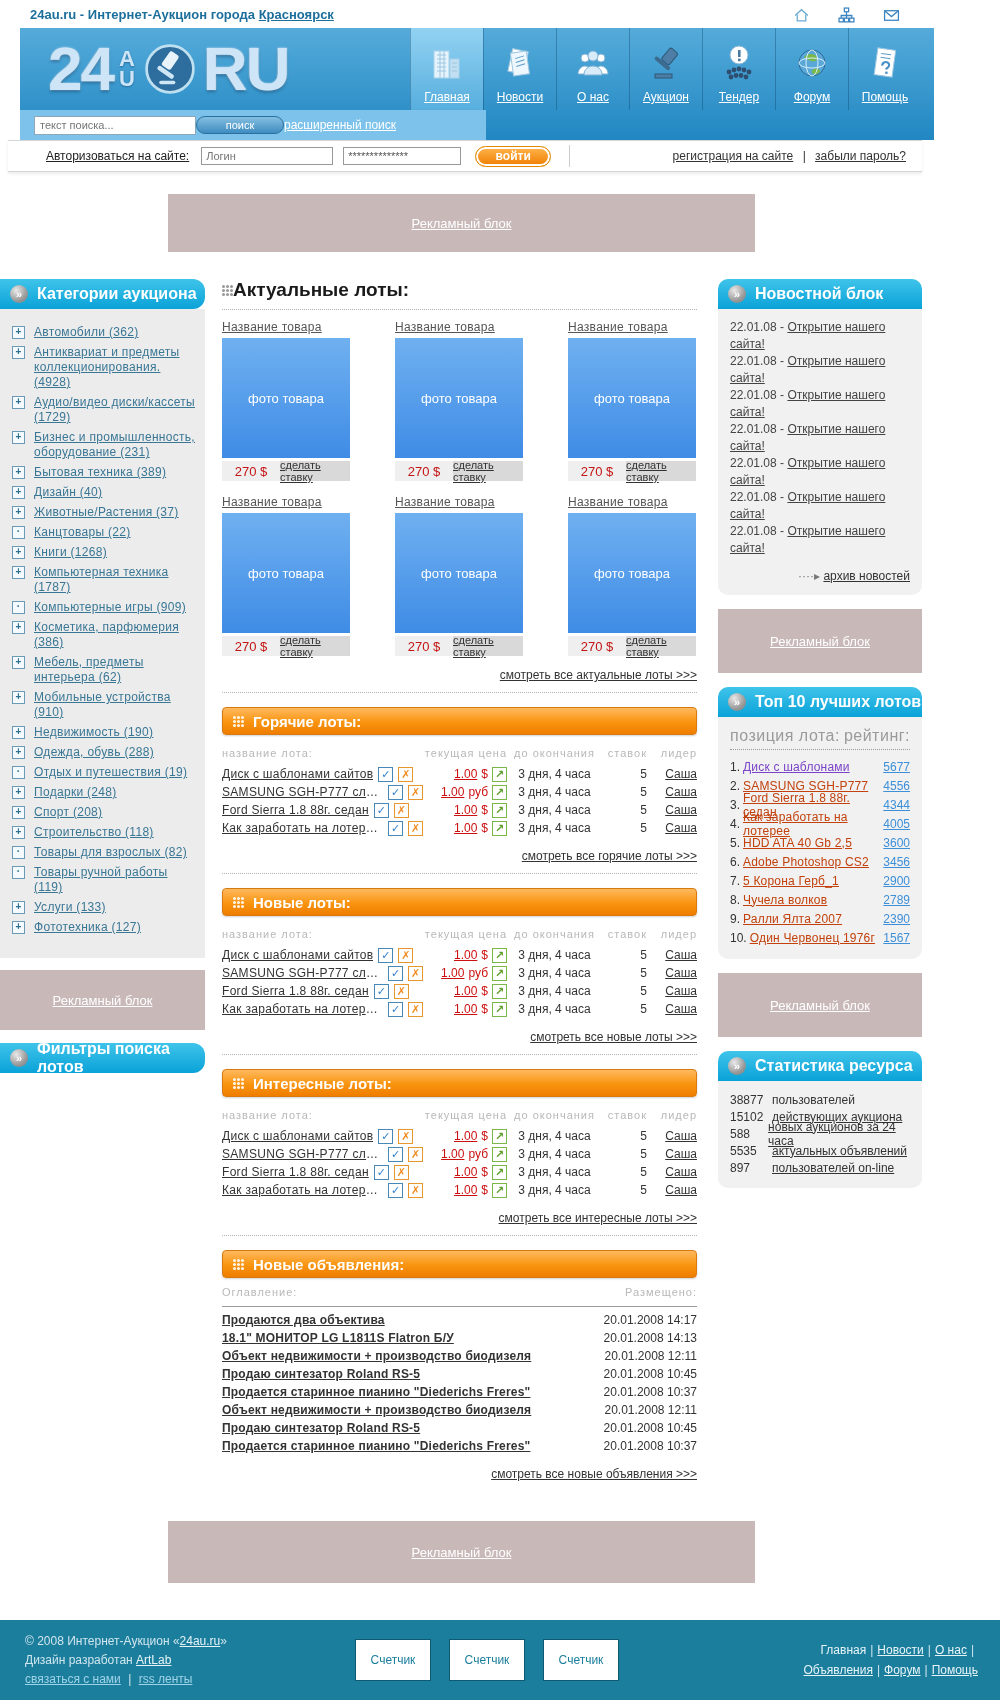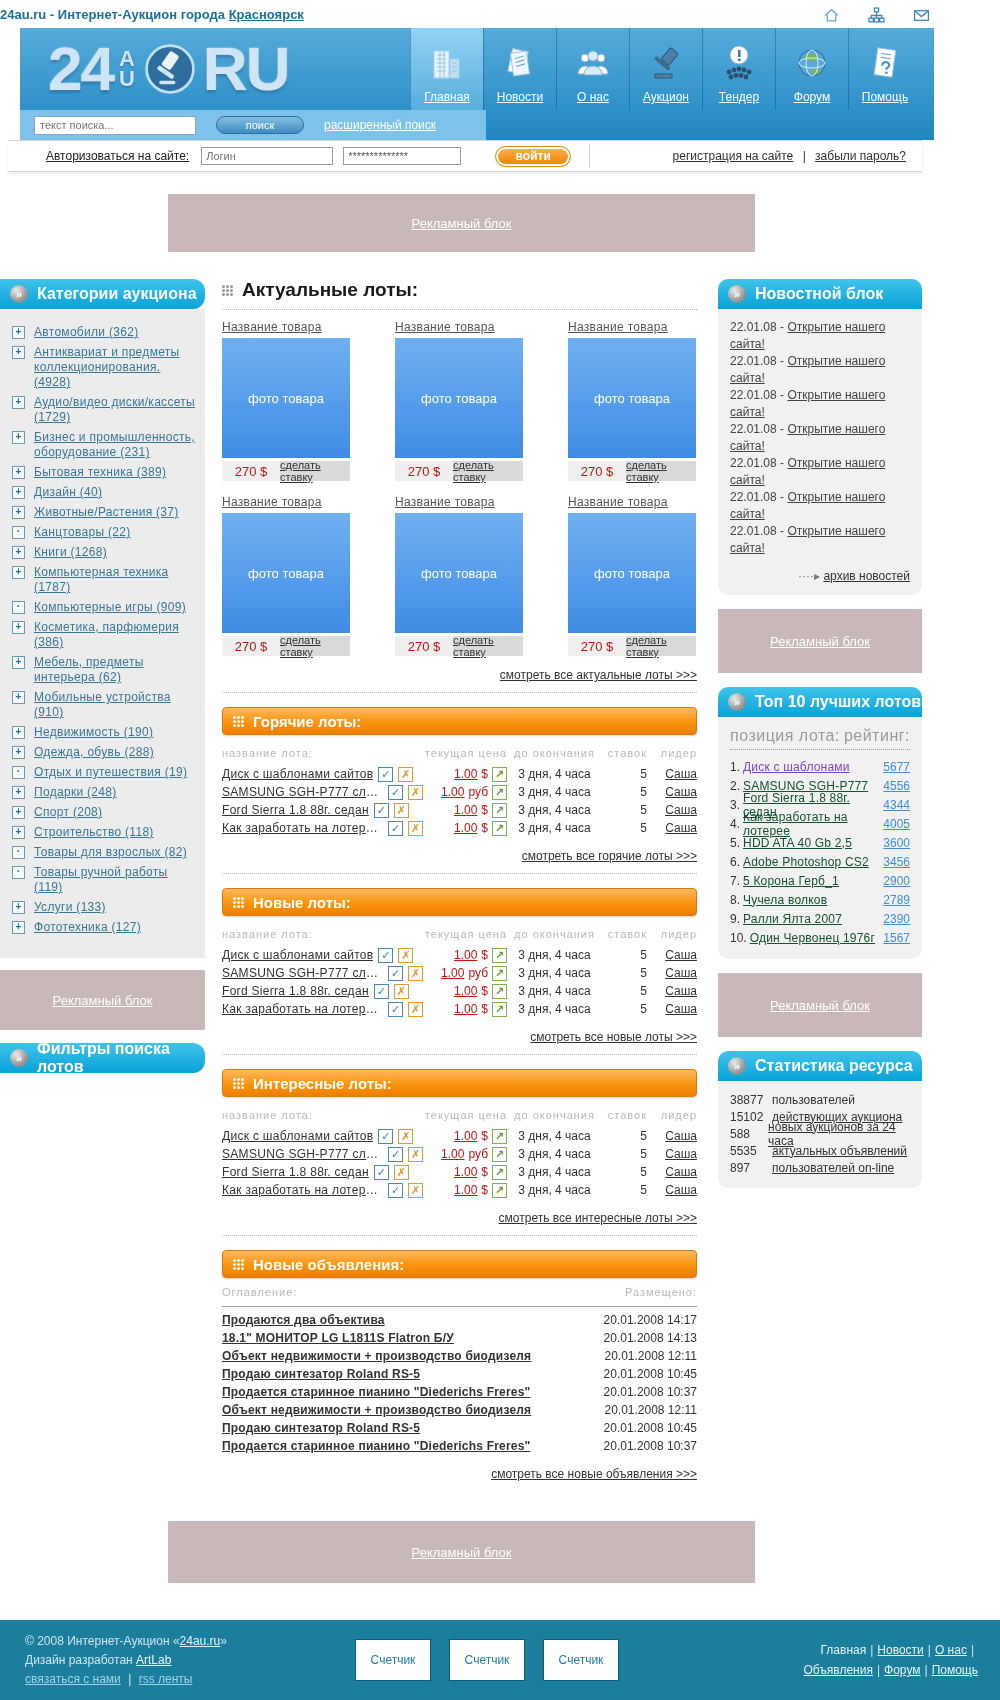--- a/index.html
+++ b/index.html
@@ -1,21 +1,21 @@
 <!DOCTYPE html>
 <html><head>
 <meta charset="utf-8">
 <style>
   html,body{margin:0;padding:0}
   body{width:1000px;height:1700px;overflow:hidden;background:#fff;
        font-family:"Liberation Sans","DejaVu Sans",sans-serif;font-size:12px;color:#333;position:relative}
   a{cursor:pointer}
 
   
-  .topbar{height:28px;display:flex;align-items:center;padding:0 0;background:#fff}
+  .topbar{height:28px;display:flex;align-items:center;padding:0 30px;background:#fff}
   .topbar .site-line{font-size:13px;font-weight:bold;color:#1d6f9b;flex:1}
   .topbar .site-line a{text-decoration:underline;color:#1d6f9b}
   .topbar .tb-icons{display:flex;gap:28px;padding-right:70px}
   .tb-ic{width:17px;height:15px;display:inline-block}
 
   
   .header{margin-left:20px;width:914px;height:112px;background:linear-gradient(180deg,#55abda,#2187c2);position:relative}
   .hdr-top{height:82px;display:flex}
   .logo{width:362px;display:flex;align-items:center;padding-left:28px;gap:4px}
   .logo-txt{font-size:62px;font-weight:bold;color:#cde5f6;line-height:70px;
@@ -25,33 +25,33 @@
   .logo-circ{width:54px;height:54px;margin:0 2px}
   .nav{flex:1;display:flex}
   .nav-tab{width:72px;display:flex;flex-direction:column;align-items:center;justify-content:flex-end;
            border-left:1px solid rgba(10,60,100,.35);padding-bottom:6px;cursor:pointer}
   .nav-tab.active{background:linear-gradient(180deg,#92d2f2,#57aedd)}
   .nav-tab svg{width:40px;height:40px;margin-bottom:6px}
   .nav-lbl{font-size:12px;color:#fff;text-decoration:underline;white-space:nowrap}
   .hdr-strip{height:30px;display:flex}
   .strip-left{flex:1;background:linear-gradient(180deg,#2a8cc4,#1d77ad);display:flex;align-items:center;padding-left:52px}
   .tagline{color:#fff;font-size:15px;font-weight:bold;text-shadow:0 1px 2px rgba(8,50,90,.5);white-space:nowrap}
-  .strip-right{width:452px;background:#7cc2ea;display:flex;align-items:center;gap:20px;padding-left:14px}
+  .strip-right{width:452px;background:#7cc2ea;display:flex;align-items:center;gap:0;padding-left:14px}
   .search-input{width:150px;height:17px;border:1px solid #8aa8ba;background:#fff;font-size:11px;color:#9aa6ae;padding:0 5px;font-family:inherit}
   .search-btn{width:88px;height:18px;border:1px solid #2a6f9e;border-radius:9px;color:#fff;font-size:11px;
               background:linear-gradient(180deg,#85bfe2,#3e8cc0);font-family:inherit;cursor:pointer}
   .adv-link{color:#fff;font-size:12px;text-decoration:underline}
 
   
   .loginbar{margin-left:8px;width:914px;height:30px;border-top:1px solid #d5d5d5;border-bottom:1px solid #d5d5d5;
             display:flex;align-items:center;box-shadow:0 2px 3px rgba(0,0,0,.08)}
   .login-lbl{margin-left:38px;color:#222;text-decoration:underline}
   .login-inp{width:122px;height:16px;border:1px solid #999;margin-left:12px;font-size:11px;padding:0 4px;font-family:inherit;color:#888}
   .pass-inp{width:108px;height:16px;border:1px solid #999;margin-left:10px;font-size:11px;padding:0 4px;font-family:inherit;color:#555}
-  .login-btn{margin-left:34px;width:76px;height:21px;border:1px solid #e08a00;border-radius:11px;box-shadow:inset 0 0 0 2px #fff;
+  .login-btn{margin-left:14px;width:76px;height:21px;border:1px solid #e08a00;border-radius:11px;box-shadow:inset 0 0 0 2px #fff;
              background:linear-gradient(180deg,#ffb54e,#ef7d00);color:#fff;font-weight:bold;font-size:12px;font-family:inherit;cursor:pointer}
   .login-div{width:1px;height:22px;background:#ccc;margin-left:18px}
   .login-right{flex:1;text-align:right;padding-right:16px;color:#333}
   .login-right a{color:#333;text-decoration:underline}
   .login-right .sep{margin:0 6px;text-decoration:none}
 
   
   .ad{background:#c9b8b8;display:flex;align-items:center;justify-content:center}
   .ad a{color:#fff;font-size:13px;text-decoration:underline}
   .ad-top{width:587px;height:58px;margin:22px 0 0 168px}
@@ -75,21 +75,21 @@
   
   .cats-body{background:#ececec;padding:16px 8px 18px 10px}
   .cat-item{position:relative;padding-left:24px;margin-bottom:5px;line-height:15px}
   .cat-box{position:absolute;left:2px;top:1px;width:11px;height:11px;border:1px solid #6a9ab4;background:#f4fafd;
            font-size:10px;line-height:10px;text-align:center;color:#2d7093;font-weight:bold;cursor:pointer}
   .cat-item a{color:#3a7795;text-decoration:underline;letter-spacing:.3px}
   .ad-left{width:205px;height:60px;margin-top:12px}
   .filters-hdr{margin-top:13px}
 
   
-  .sec-title{display:flex;align-items:center;gap:9px;font-size:19px;font-weight:bold;color:#1a1a1a;
+  .sec-title{display:flex;align-items:center;font-size:19px;font-weight:bold;color:#1a1a1a;
              padding-bottom:8px;border-bottom:1px dotted #b0b0b0;margin-bottom:10px}
   .dots{width:11px;height:11px;position:relative;display:inline-block;flex:0 0 11px}
   .dots::before{content:"";position:absolute;left:0;top:0;width:3px;height:3px;border-radius:50%;background:currentColor;
     box-shadow:4px 0 0 currentColor,8px 0 0 currentColor,0 4px 0 currentColor,4px 4px 0 currentColor,
                8px 4px 0 currentColor,0 8px 0 currentColor,4px 8px 0 currentColor,8px 8px 0 currentColor}
   .dots.gray{color:#9a9a9a}.dots.white{color:rgba(255,255,255,.9)}
 
   .cards{display:flex;flex-wrap:wrap;column-gap:45px;row-gap:14px}
   .card{width:128px}
   .card-name{display:inline-block;color:#555;text-decoration:underline;letter-spacing:.3px;margin-bottom:4px}
@@ -138,21 +138,21 @@
   .news-row{line-height:17px;color:#444}
   .news-row a{color:#444;text-decoration:underline}
   .archive{text-align:right;margin-top:10px;color:#777}
   .archive a{color:#333;text-decoration:underline}
   .ad-right{width:204px;height:64px;margin-top:14px}
   .r-gap{margin-top:14px}
   .top10-cols{display:flex;color:#9a9a9a;font-size:16px;letter-spacing:.5px;border-bottom:1px dotted #9a9a9a;
               padding-bottom:4px;margin-bottom:7px}
   .top10-cols .right{margin-left:auto}
   .top10-row{display:flex;align-items:center;height:19px}
-  .top10-row .nm{color:#14532d;text-decoration:underline;letter-spacing:.2px}
+  .top10-row .nm{color:#c2410c;text-decoration:underline;letter-spacing:.2px}
   .top10-row .nm.visited{color:#7a43c8}
   .top10-row .num{margin-right:3px}
   .top10-row .rt{margin-left:auto;color:#3d8fd8;text-decoration:underline}
   .stat-row{display:flex;height:17px;align-items:center}
   .stat-row .val{width:42px;color:#333}
   .stat-row .lbl{color:#333}
   .stat-row .lbl.lnk{text-decoration:underline;cursor:pointer}
 
   
   .footer{position:absolute;left:0;bottom:0;width:1000px;height:80px;background:#1c7e9d;display:flex;align-items:center}

